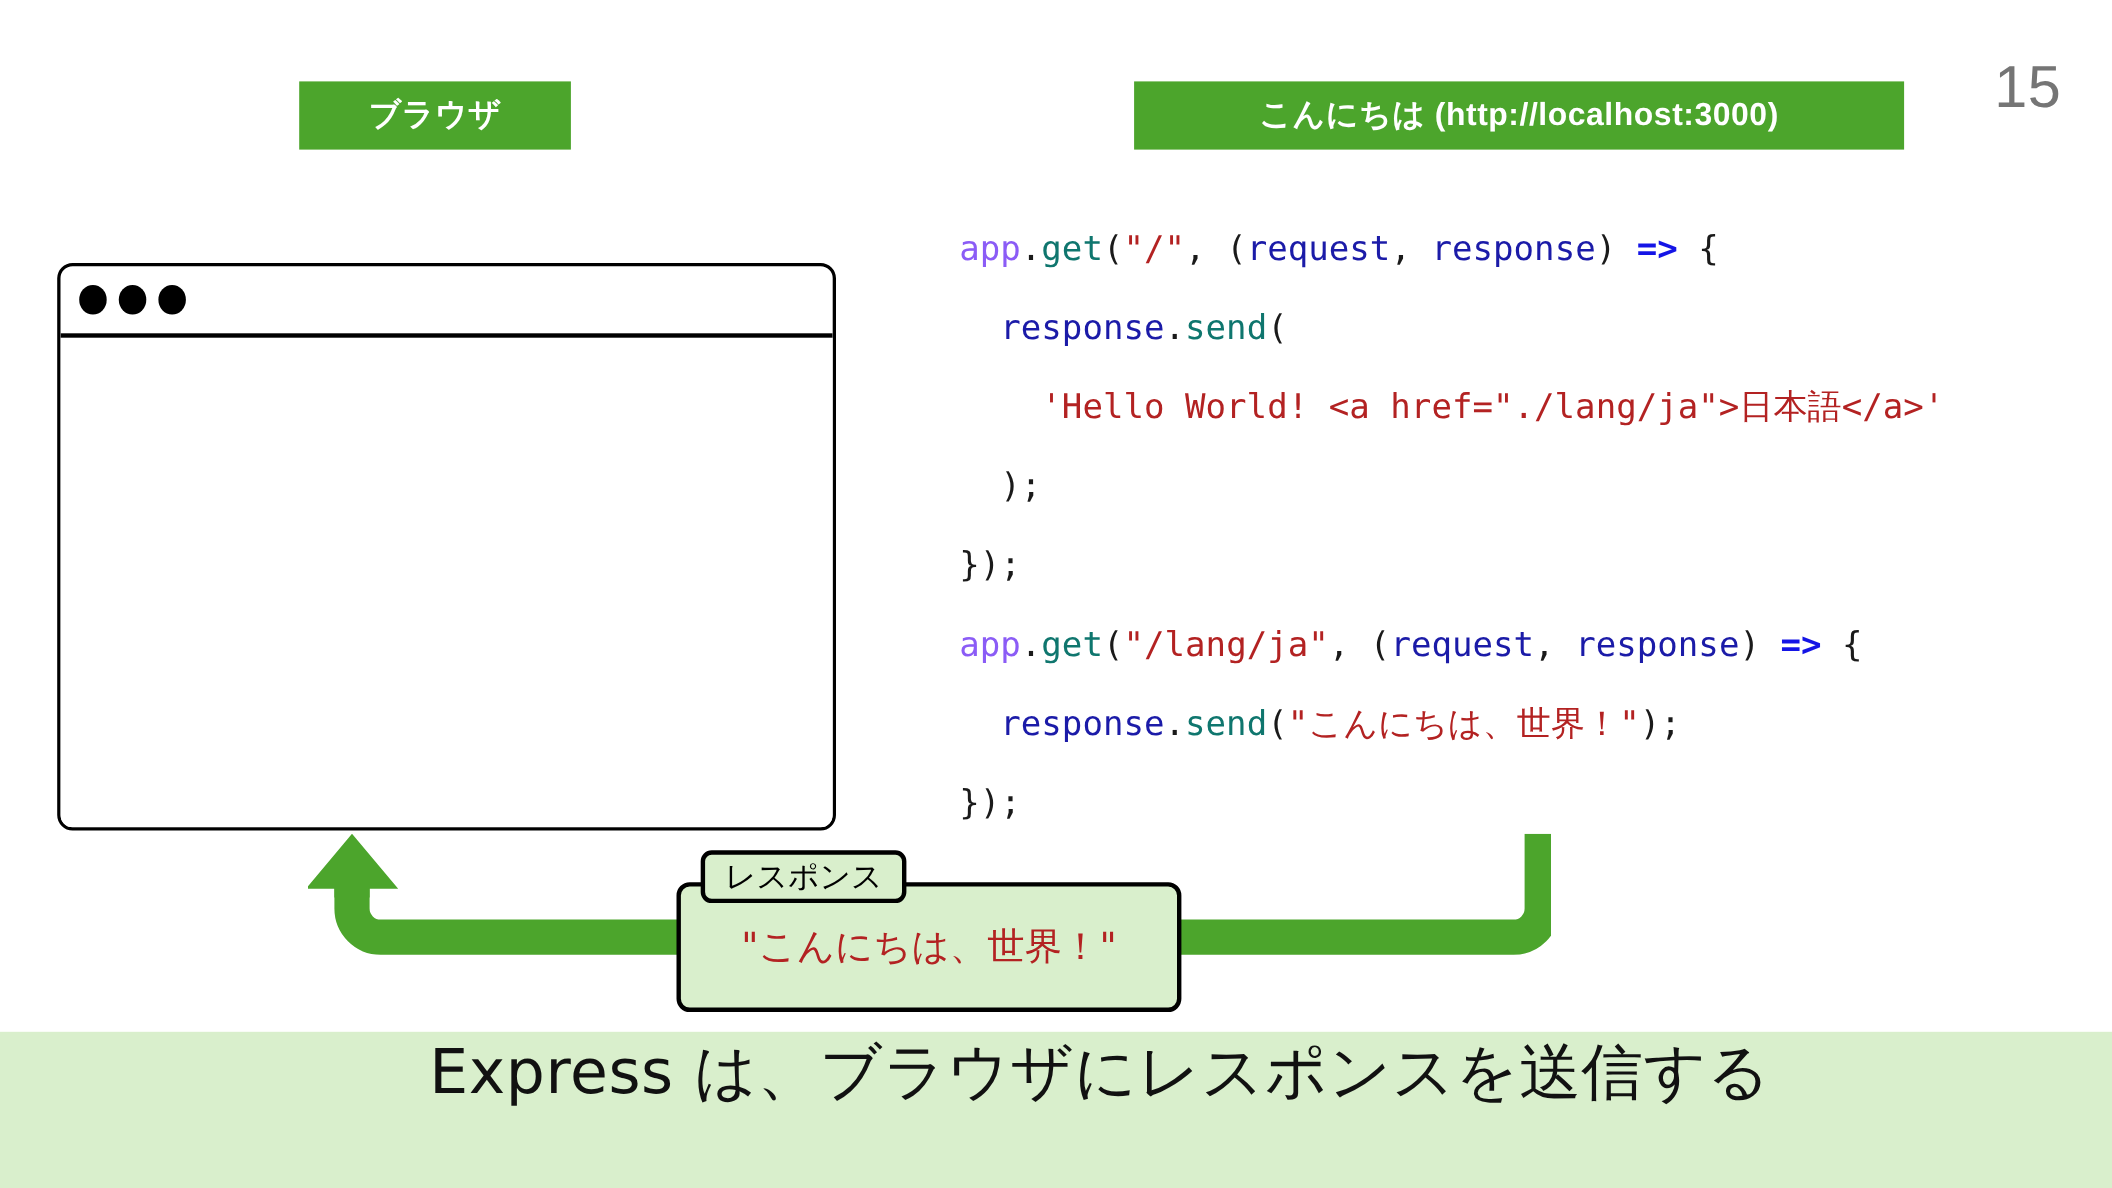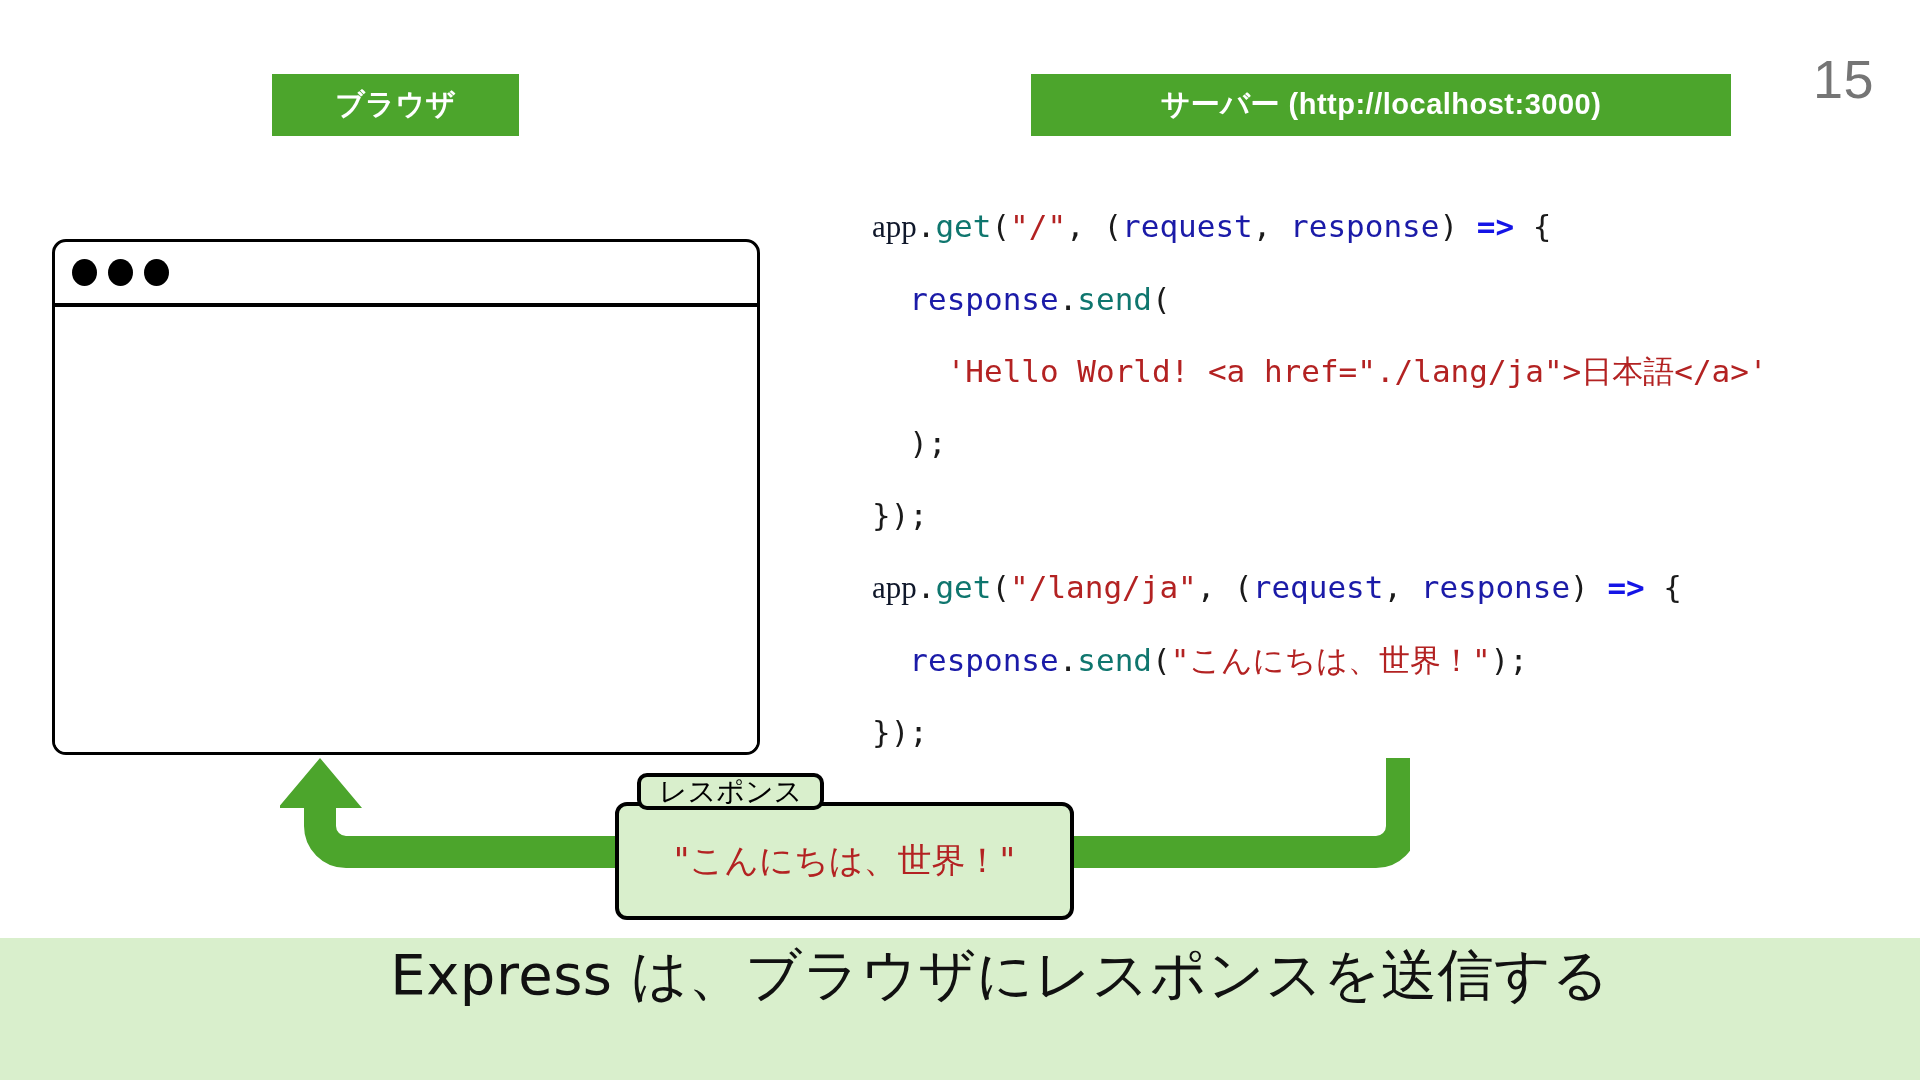--- a/index.html
+++ b/index.html
@@ -119,21 +119,21 @@
     position: absolute;
     left: 872px;
     top: 190px;
     font-family: "DejaVu Sans Mono", "Liberation Mono", monospace;
     font-size: 31px;
     line-height: 72px;
     white-space: pre;
     color: #1a1a1a;
   }
   .code-line { white-space: pre; }
-  .tok-obj    { color: #0f172a; font-family: Liberation Serif, serif; }
+  .tok-obj    { color: #8b5cf6; }
   .tok-method { color: #0f766e; }
   .tok-punct  { color: #1a1a1a; }
   .tok-string { color: #B32222; }
   .tok-param  { color: #1B1BA8; }
   .tok-arrow  { color: #1414E6; font-weight: bold; }
 
   
   #response-arrow {
     position: absolute;
     left: 280px;
@@ -161,21 +161,21 @@
   #response-callout-text {
     font-size: 34px;
     color: #B32222;
     font-family: "DejaVu Sans", sans-serif;
     white-space: nowrap;
   }
   #response-tab {
     position: absolute;
     left: 637px;
     top: 773px;
-    height: 37px;
+    height: 48px;
     padding: 0 18px;
     background: #D9EFCC;
     border: 4px solid #000000;
     border-radius: 10px;
     box-sizing: border-box;
     display: flex;
     align-items: center;
     justify-content: flex-end;
     z-index: 3;
   }
@@ -210,21 +210,21 @@
 </head>
 <body>
 
 <div id="slide-number">15</div>
 
 <div class="badge" id="badge-browser">
   <span>ブラウザ</span>
 </div>
 
 <div class="badge" id="badge-server">
-  <span>サーバー (http://localhost:3000)</span>
+  <span>こんにちは (http://localhost:3000)</span>
 </div>
 
 <div id="browser-window">
   <div id="browser-chrome">
     <div id="browser-dots">
       <span class="browser-dot"></span>
       <span class="browser-dot"></span>
       <span class="browser-dot"></span>
     </div>
   </div>

